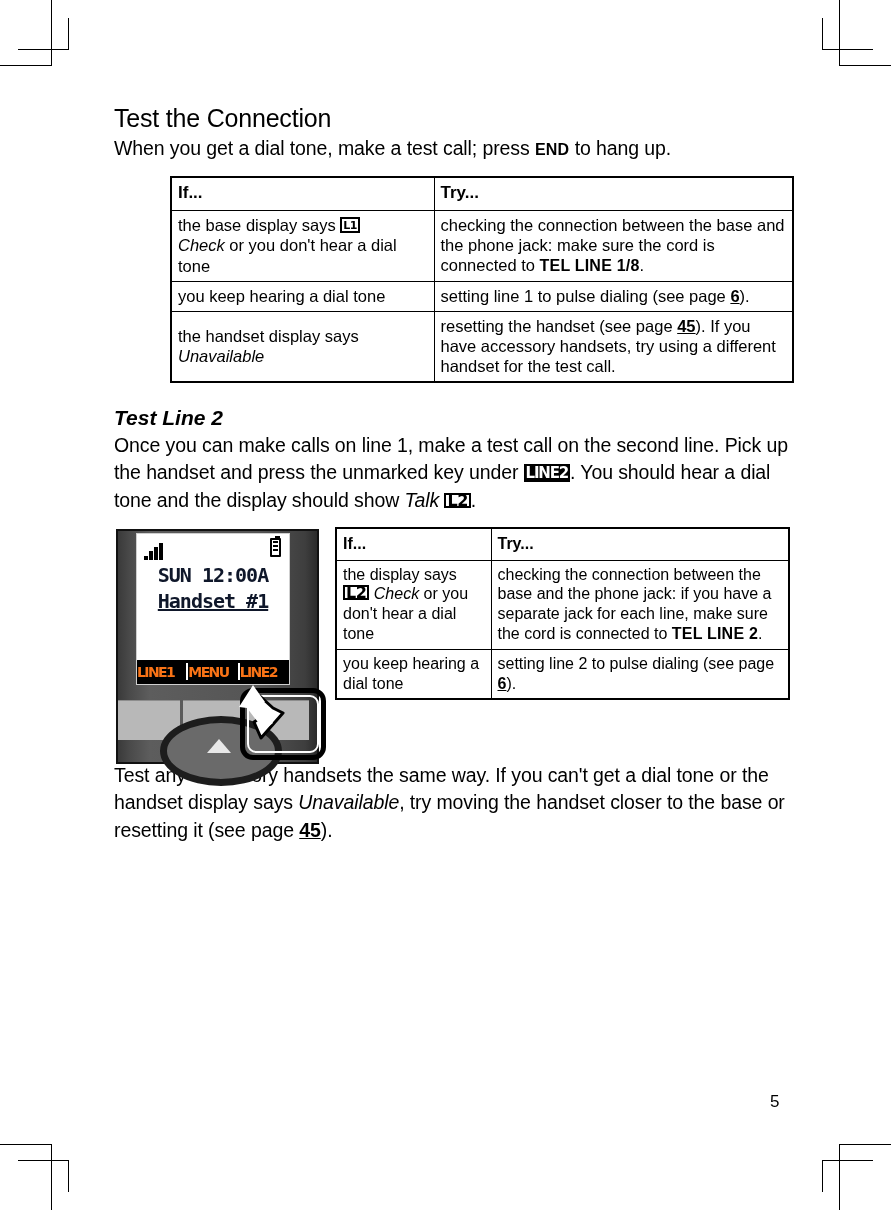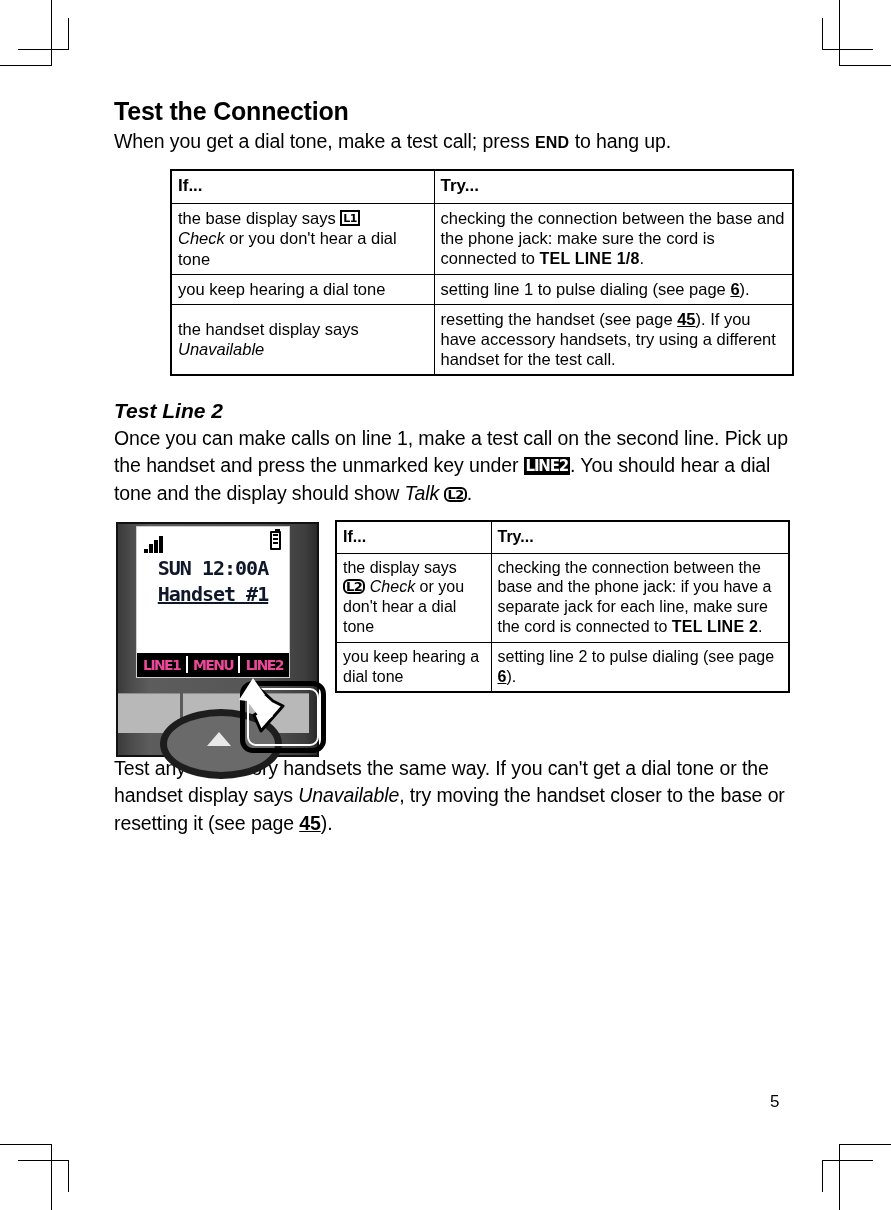--- a/index.html
+++ b/index.html
@@ -52,22 +52,22 @@
   
   .page {
     position: absolute;
     left: 114px;
     top: 94px;
     width: 676px;
   }
 
   h1.heading {
     font-size: 25px;
-    font-weight: bold;
-    margin: 3px 0 2px 0;
+    font-weight: normal;
+    margin: 10px 0 2px 0;
     letter-spacing: -0.2px;
     line-height: 1.15;
   }
   h2.subheading {
     font-size: 21px;
     font-weight: bold;
     font-style: italic;
     margin: 0 0 1px 0;
     line-height: 1.2;
   }
@@ -92,25 +92,24 @@
     color: #000;
     font-size: 11px;
     font-weight: bold;
     line-height: 11px;
     padding: 1px 1px 0 1px;
     vertical-align: 2px;
     font-family: "DejaVu Sans", sans-serif;
     letter-spacing: -0.5px;
   }
   .lineicon.small {
-    font-size: 13px;
+    font-size: 16px;
     line-height: 10px;
     border-width: 2px;
     vertical-align: 1px;
-    border-radius: 6px;
   }
   
   .softkeyinline {
     display: inline-block;
     background: #000;
     color: #fff;
     font-weight: bold;
     font-size: 15px;
     line-height: 16px;
     padding: 1px 2px;
@@ -226,22 +225,22 @@
   .lcd-line.l2 { top: 55px; text-decoration: underline; }
   .softkeybar {
     position: absolute; left: 0; right: 0; bottom: 0;
     height: 24px;
     background: #000;
     display: flex;
     align-items: center;
   }
   .softkeybar .sk {
     flex: 1 1 0;
-    text-align: center;
-    color: #ec4899;
+    text-align: left;
+    color: #f97316;
     font-family: "DejaVu Sans", sans-serif;
     font-weight: bold;
     font-size: 14px;
     letter-spacing: -1.6px;
   }
   .softkeybar .div {
     width: 2px; height: 17px; background: #fff; flex: 0 0 auto;
   }
   
   .keyrow {

